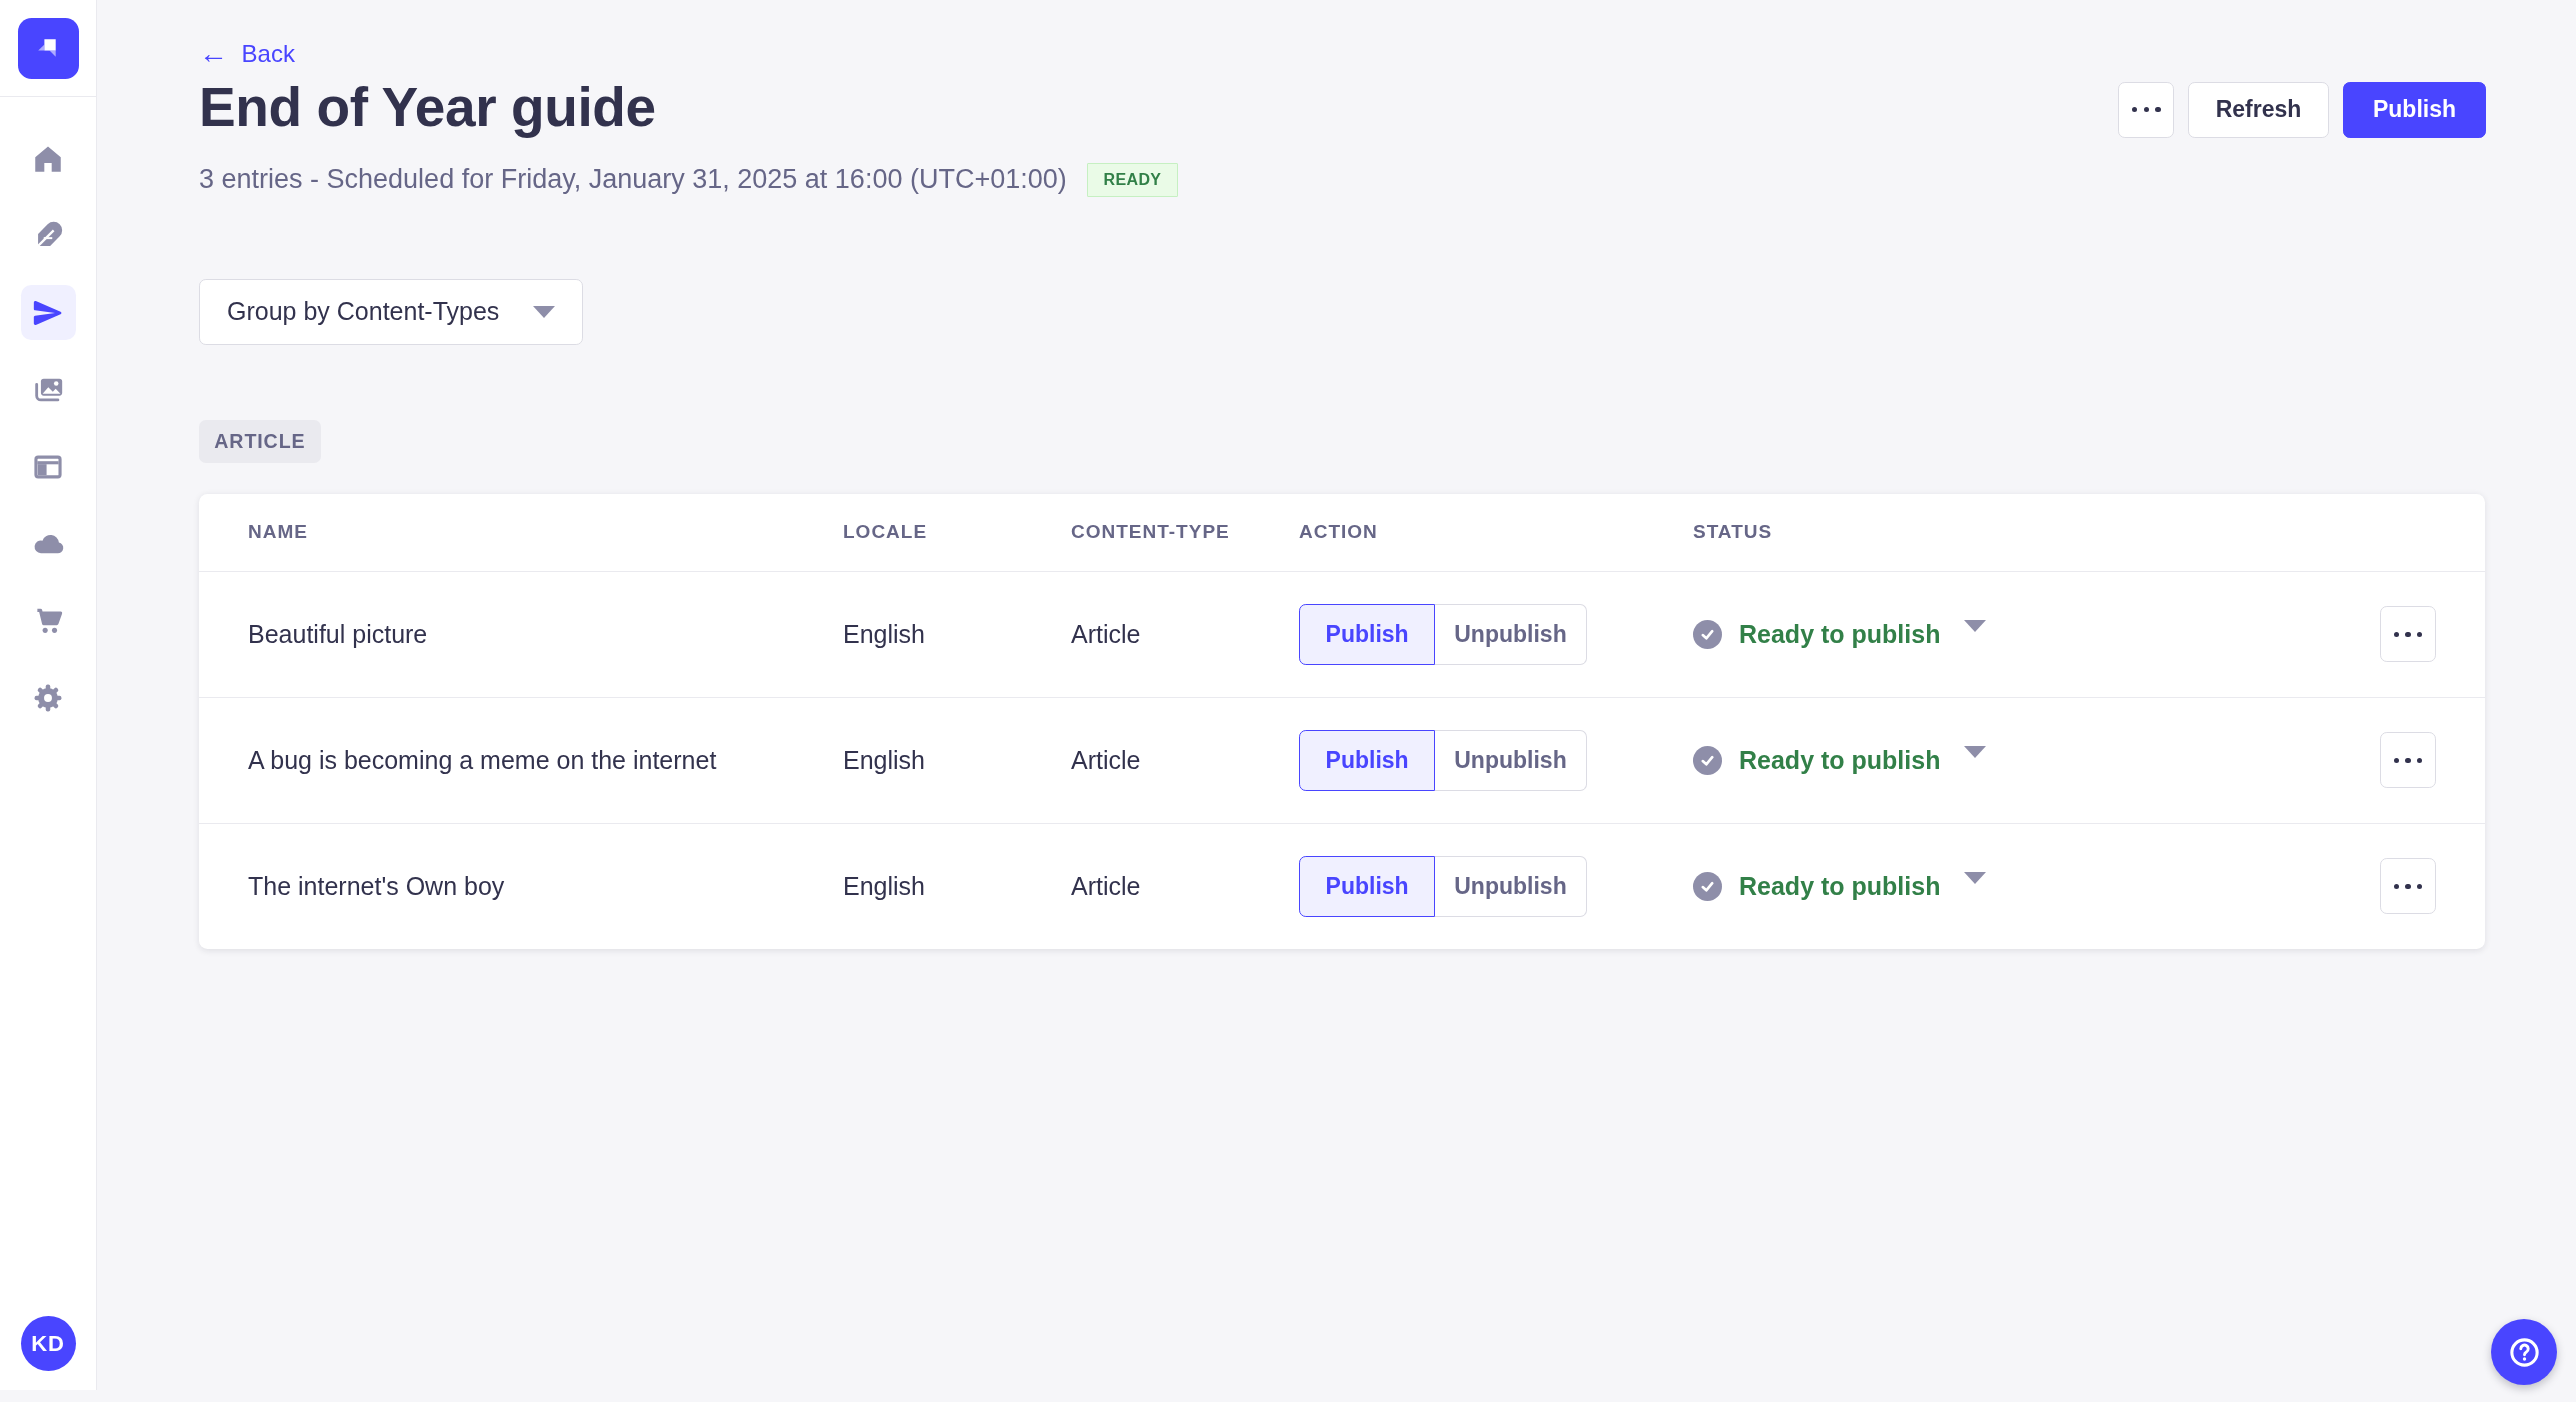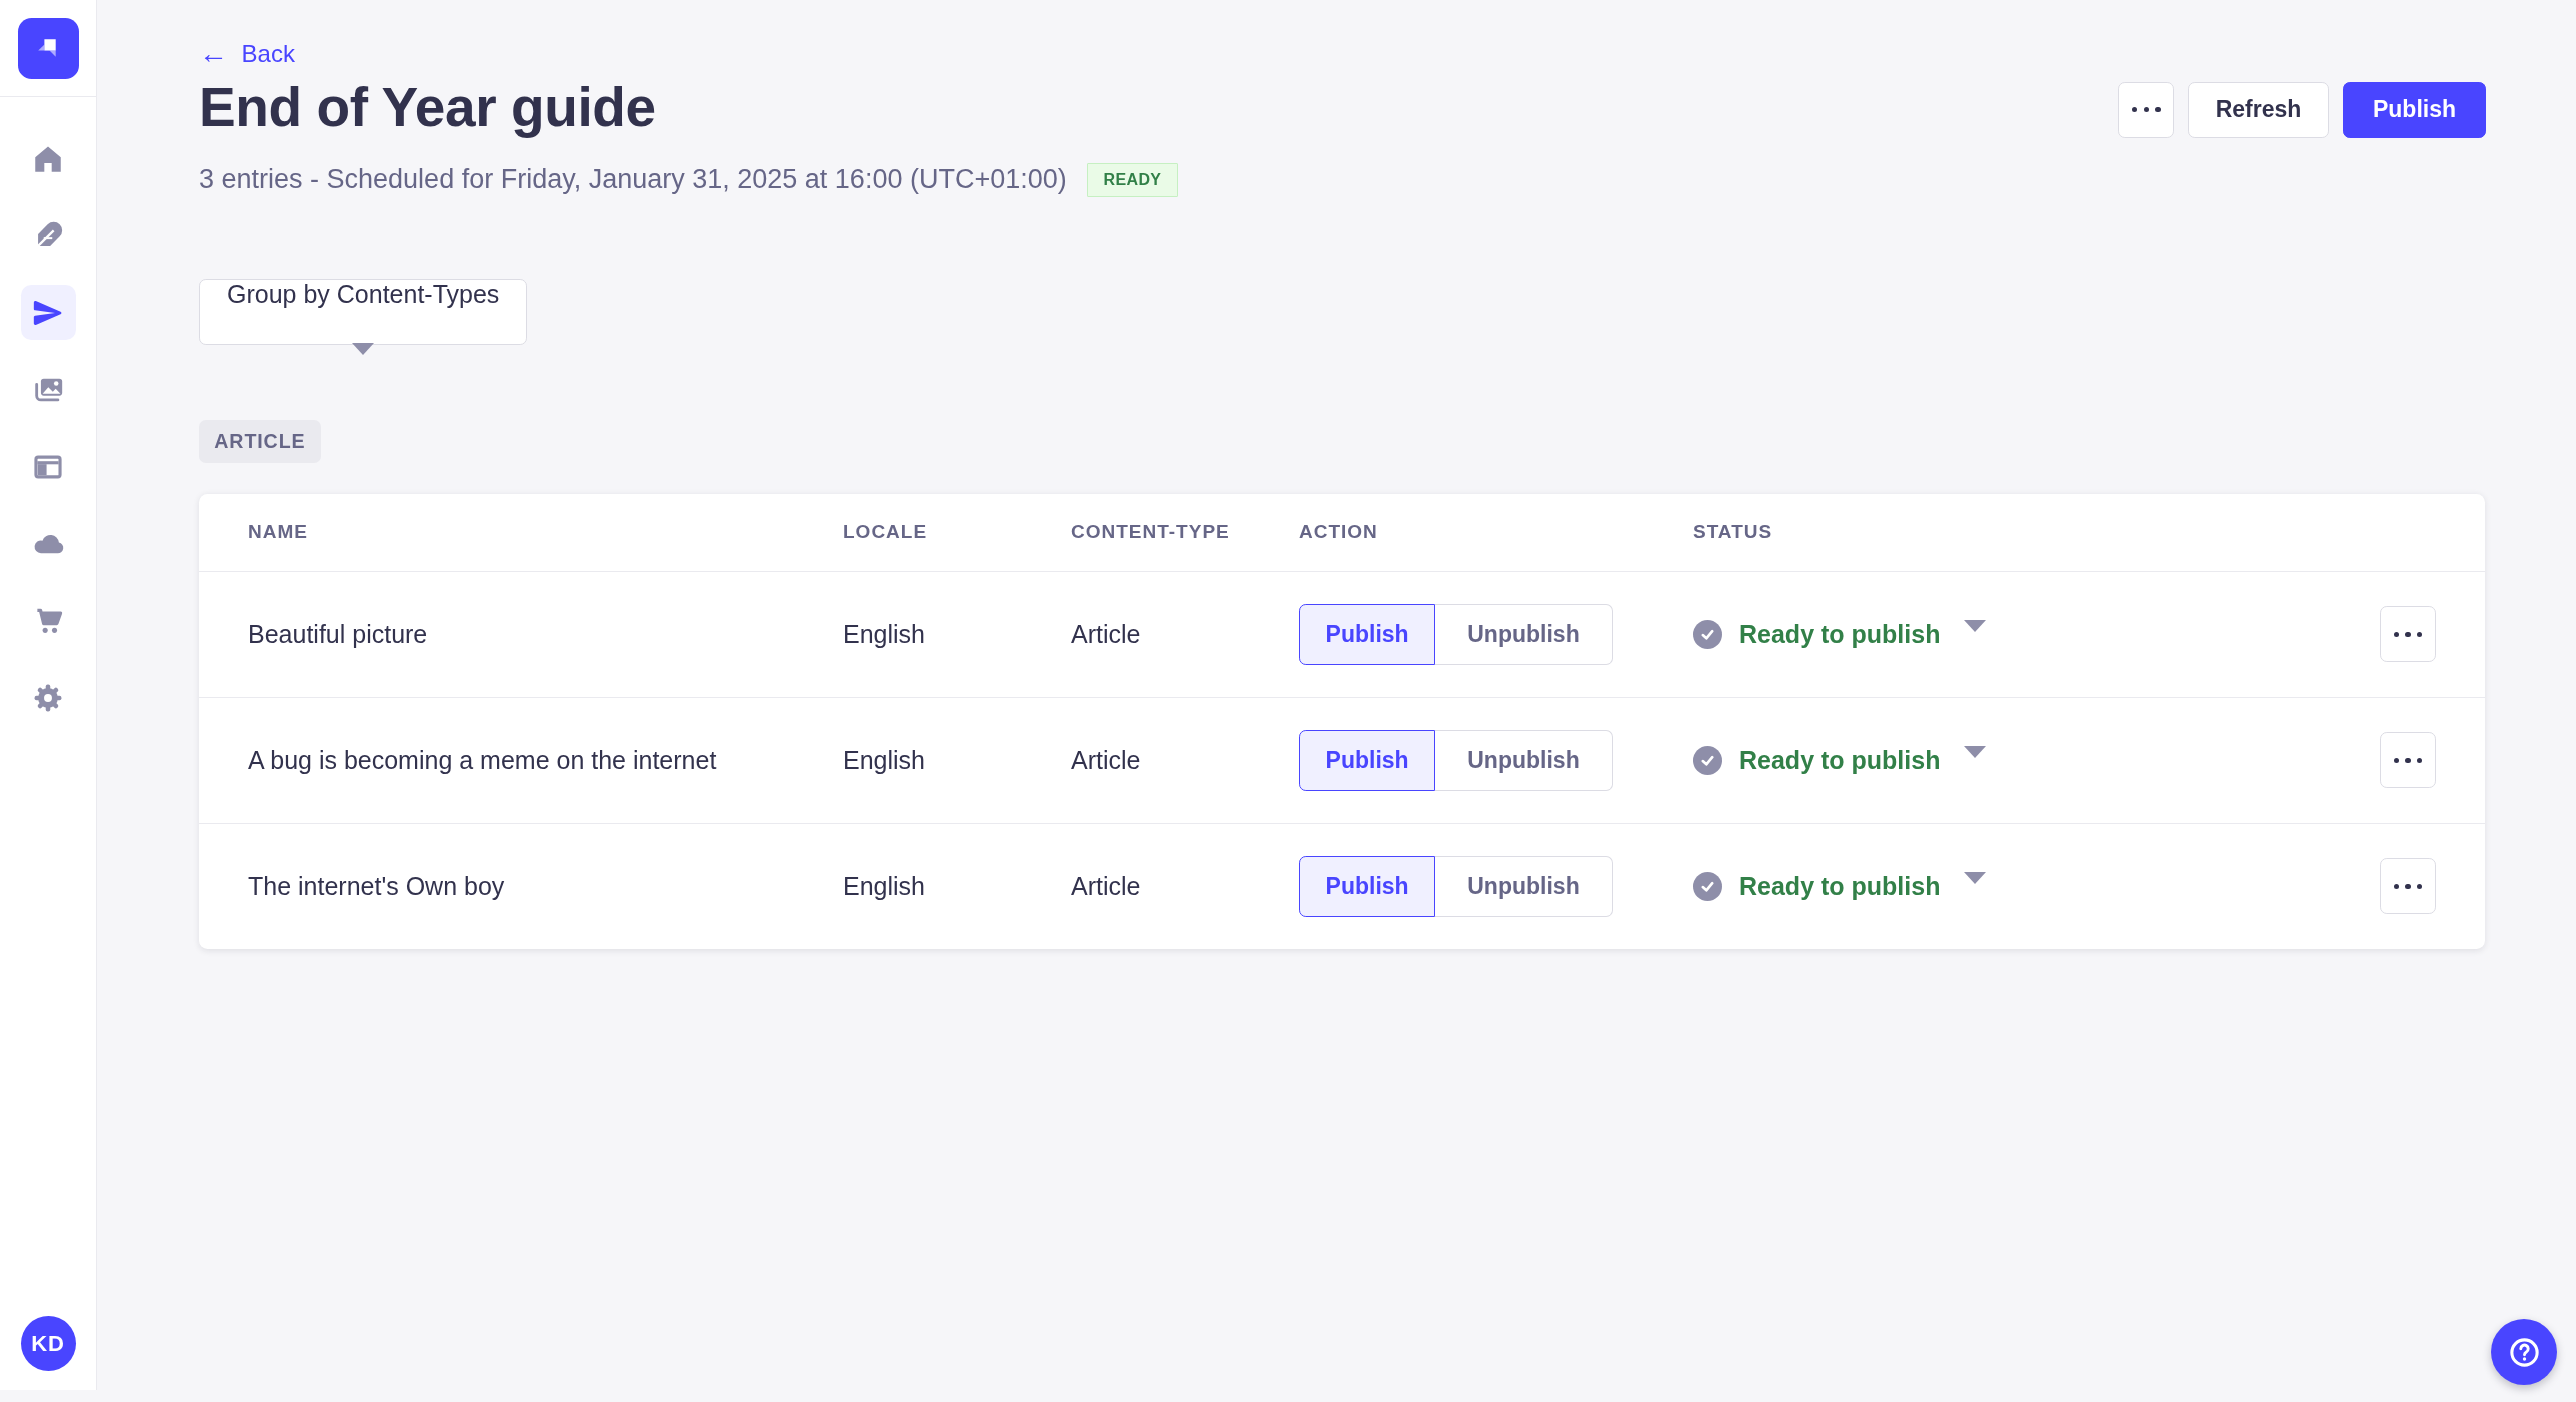--- a/index.html
+++ b/index.html
@@ -67,21 +67,21 @@
   .page-subtitle { font-size:27px; color:#666687; }
   .ready-badge {
     background:#EAFBE7; border:1.7px solid #C6F0C2; color:#328048;
     font-size:16px; font-weight:bold; letter-spacing:0.4px;
     padding:6.8px 15.3px; border-radius:1px;text-align:center;
   }
 
   .groupby {
     margin-top:82px; display:inline-flex; align-items:center; gap:34px;
     height:66px; padding:0 27px; background:#fff; border:1.7px solid #DCDCE4;
-    border-radius:6.8px; font-size:25px; color:#32324D; cursor:pointer;flex-direction:column;
+    border-radius:6.8px; font-size:25px; color:#32324D; cursor:pointer;
   }
   .caret-down {
     width:0; height:0;
     border-left:11px solid transparent; border-right:11px solid transparent;
     border-top:12.8px solid #8E8EA9;
   }
 
   .group-badge {
     display:inline-block; margin-top:75px;
     background:#EAEAEF; color:#666687; font-size:19.6px; font-weight:bold;
@@ -106,21 +106,21 @@
   .tbody-row { height:126px; border-top:1.7px solid #EAEAEF; font-size:25px; color:#32324D; }
 
   .segmented { display:inline-flex; }
   .seg-publish {
     height:61px; padding:0 25.6px; display:inline-flex; align-items:center;
     background:#F0F0FF; border:1.7px solid #4945FF; color:#4945FF;
     border-radius:6.8px 0 0 6.8px; font-size:23px; font-weight:bold; cursor:pointer;
     position:relative; z-index:1;
   }
   .seg-unpublish {
-    height:61px; padding:0 32px; display:inline-flex; align-items:center;
+    height:61px; padding:0 19px; display:inline-flex; align-items:center;
     background:#FFFFFF; border:1.7px solid #DCDCE4; border-left:none; color:#666687;
     border-radius:0 6.8px 6.8px 0; font-size:23px; font-weight:bold; cursor:pointer;
   }
 
   .status-cell { display:flex; align-items:flex-start; gap:17px; cursor:pointer; }
   .check-circle {
     width:29px; height:29px; border-radius:50%; background:#8E8EA9;
     display:flex; align-items:center; justify-content:center; flex:0 0 auto;
   }
   .status-label { color:#328048; font-size:25px; font-weight:bold; }

